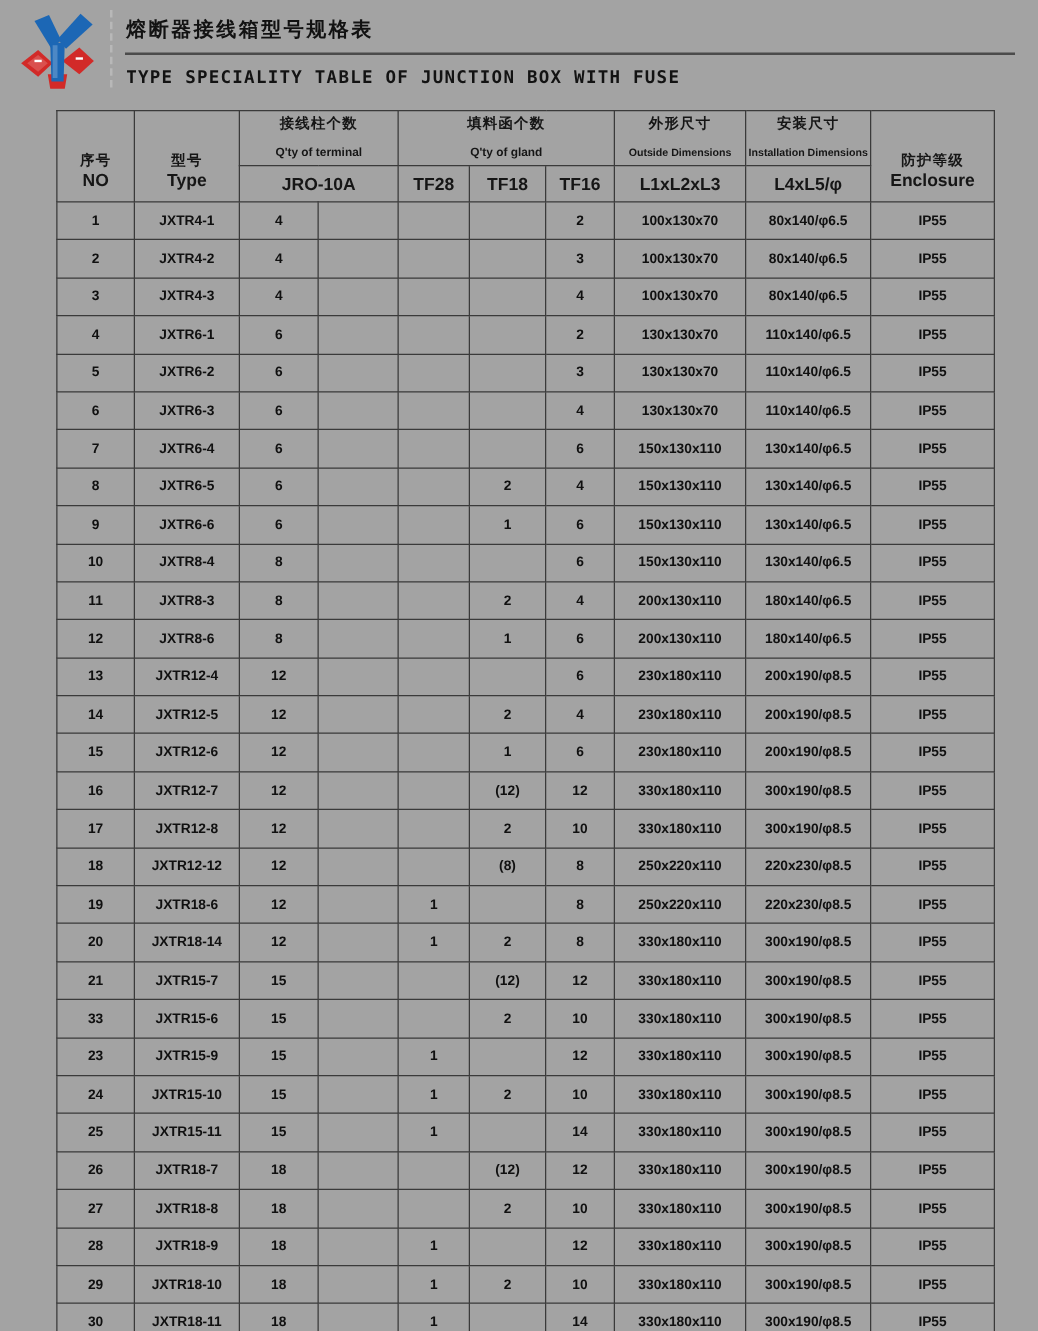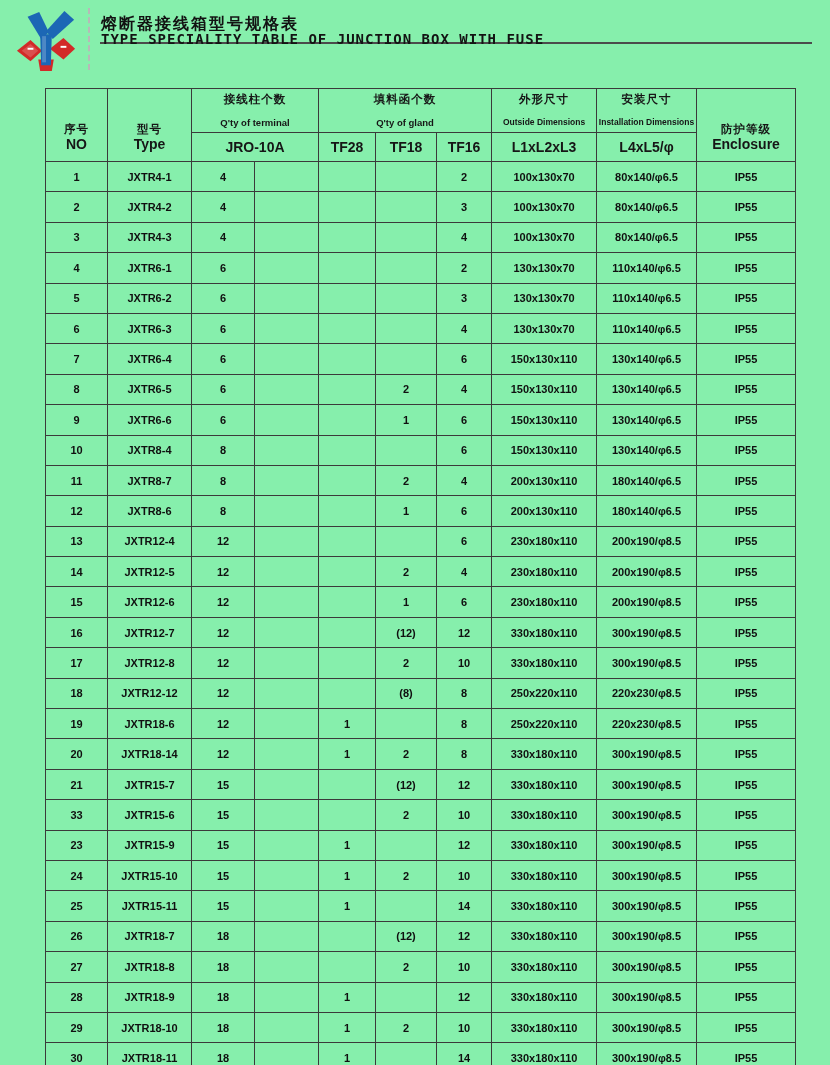--- a/index.html
+++ b/index.html
@@ -1,42 +1,42 @@
 <!DOCTYPE html>
 <html><head>
 <meta charset="utf-8">
 <style>
   * { margin:0; padding:0; box-sizing:border-box; }
   html,body { background:#e8e8e8; }
   .page {
     position:relative;
     width:830px; height:1065px;
     margin:0 auto;
-    background:#86efac;
+    background:#a3a3a3;
     font-family:"Liberation Sans","DejaVu Sans",sans-serif;
     color:#161616;
     overflow:hidden;
   }
   
   .logo { position:absolute; left:14px; top:9px; width:64px; height:64px; }
   .v-dash {
     position:absolute; left:88px; top:8px; height:62px; width:0;
     border-left:2px dashed #b8b8b8;
   }
   .title-zh {
     position:absolute; left:101px; top:14px;
     font-size:16px; font-weight:bold; letter-spacing:2px;
     color:#121212;
   }
   .title-rule {
     position:absolute; left:100px; top:42px; width:712px; height:0;
     border-top:2px solid #4b4b4b;
   }
   .title-en {
-    position:absolute; left:101px; top:31px;
+    position:absolute; left:101px; top:54px;
     font-family:"DejaVu Sans Mono","Liberation Mono",monospace;
     font-size:14px; font-weight:bold; letter-spacing:1px;
     color:#131313; white-space:nowrap;
   }
   
   table.spec {
     position:absolute; left:45px; top:88px;
     width:750px;
     border-collapse:collapse; table-layout:fixed;
   }
@@ -269,21 +269,21 @@
           <td class="cell"></td>
           <td class="cell"></td>
           <td class="cell"></td>
           <td class="cell">6</td>
           <td class="cell">150x130x110</td>
           <td class="cell">130x140/φ6.5</td>
           <td class="cell">IP55</td>
         </tr>
         <tr>
           <td class="cell">11</td>
-          <td class="cell">JXTR8-7</td>
+          <td class="cell">JXTR8-3</td>
           <td class="cell">8</td>
           <td class="cell"></td>
           <td class="cell"></td>
           <td class="cell">2</td>
           <td class="cell">4</td>
           <td class="cell">200x130x110</td>
           <td class="cell">180x140/φ6.5</td>
           <td class="cell">IP55</td>
         </tr>
         <tr>

